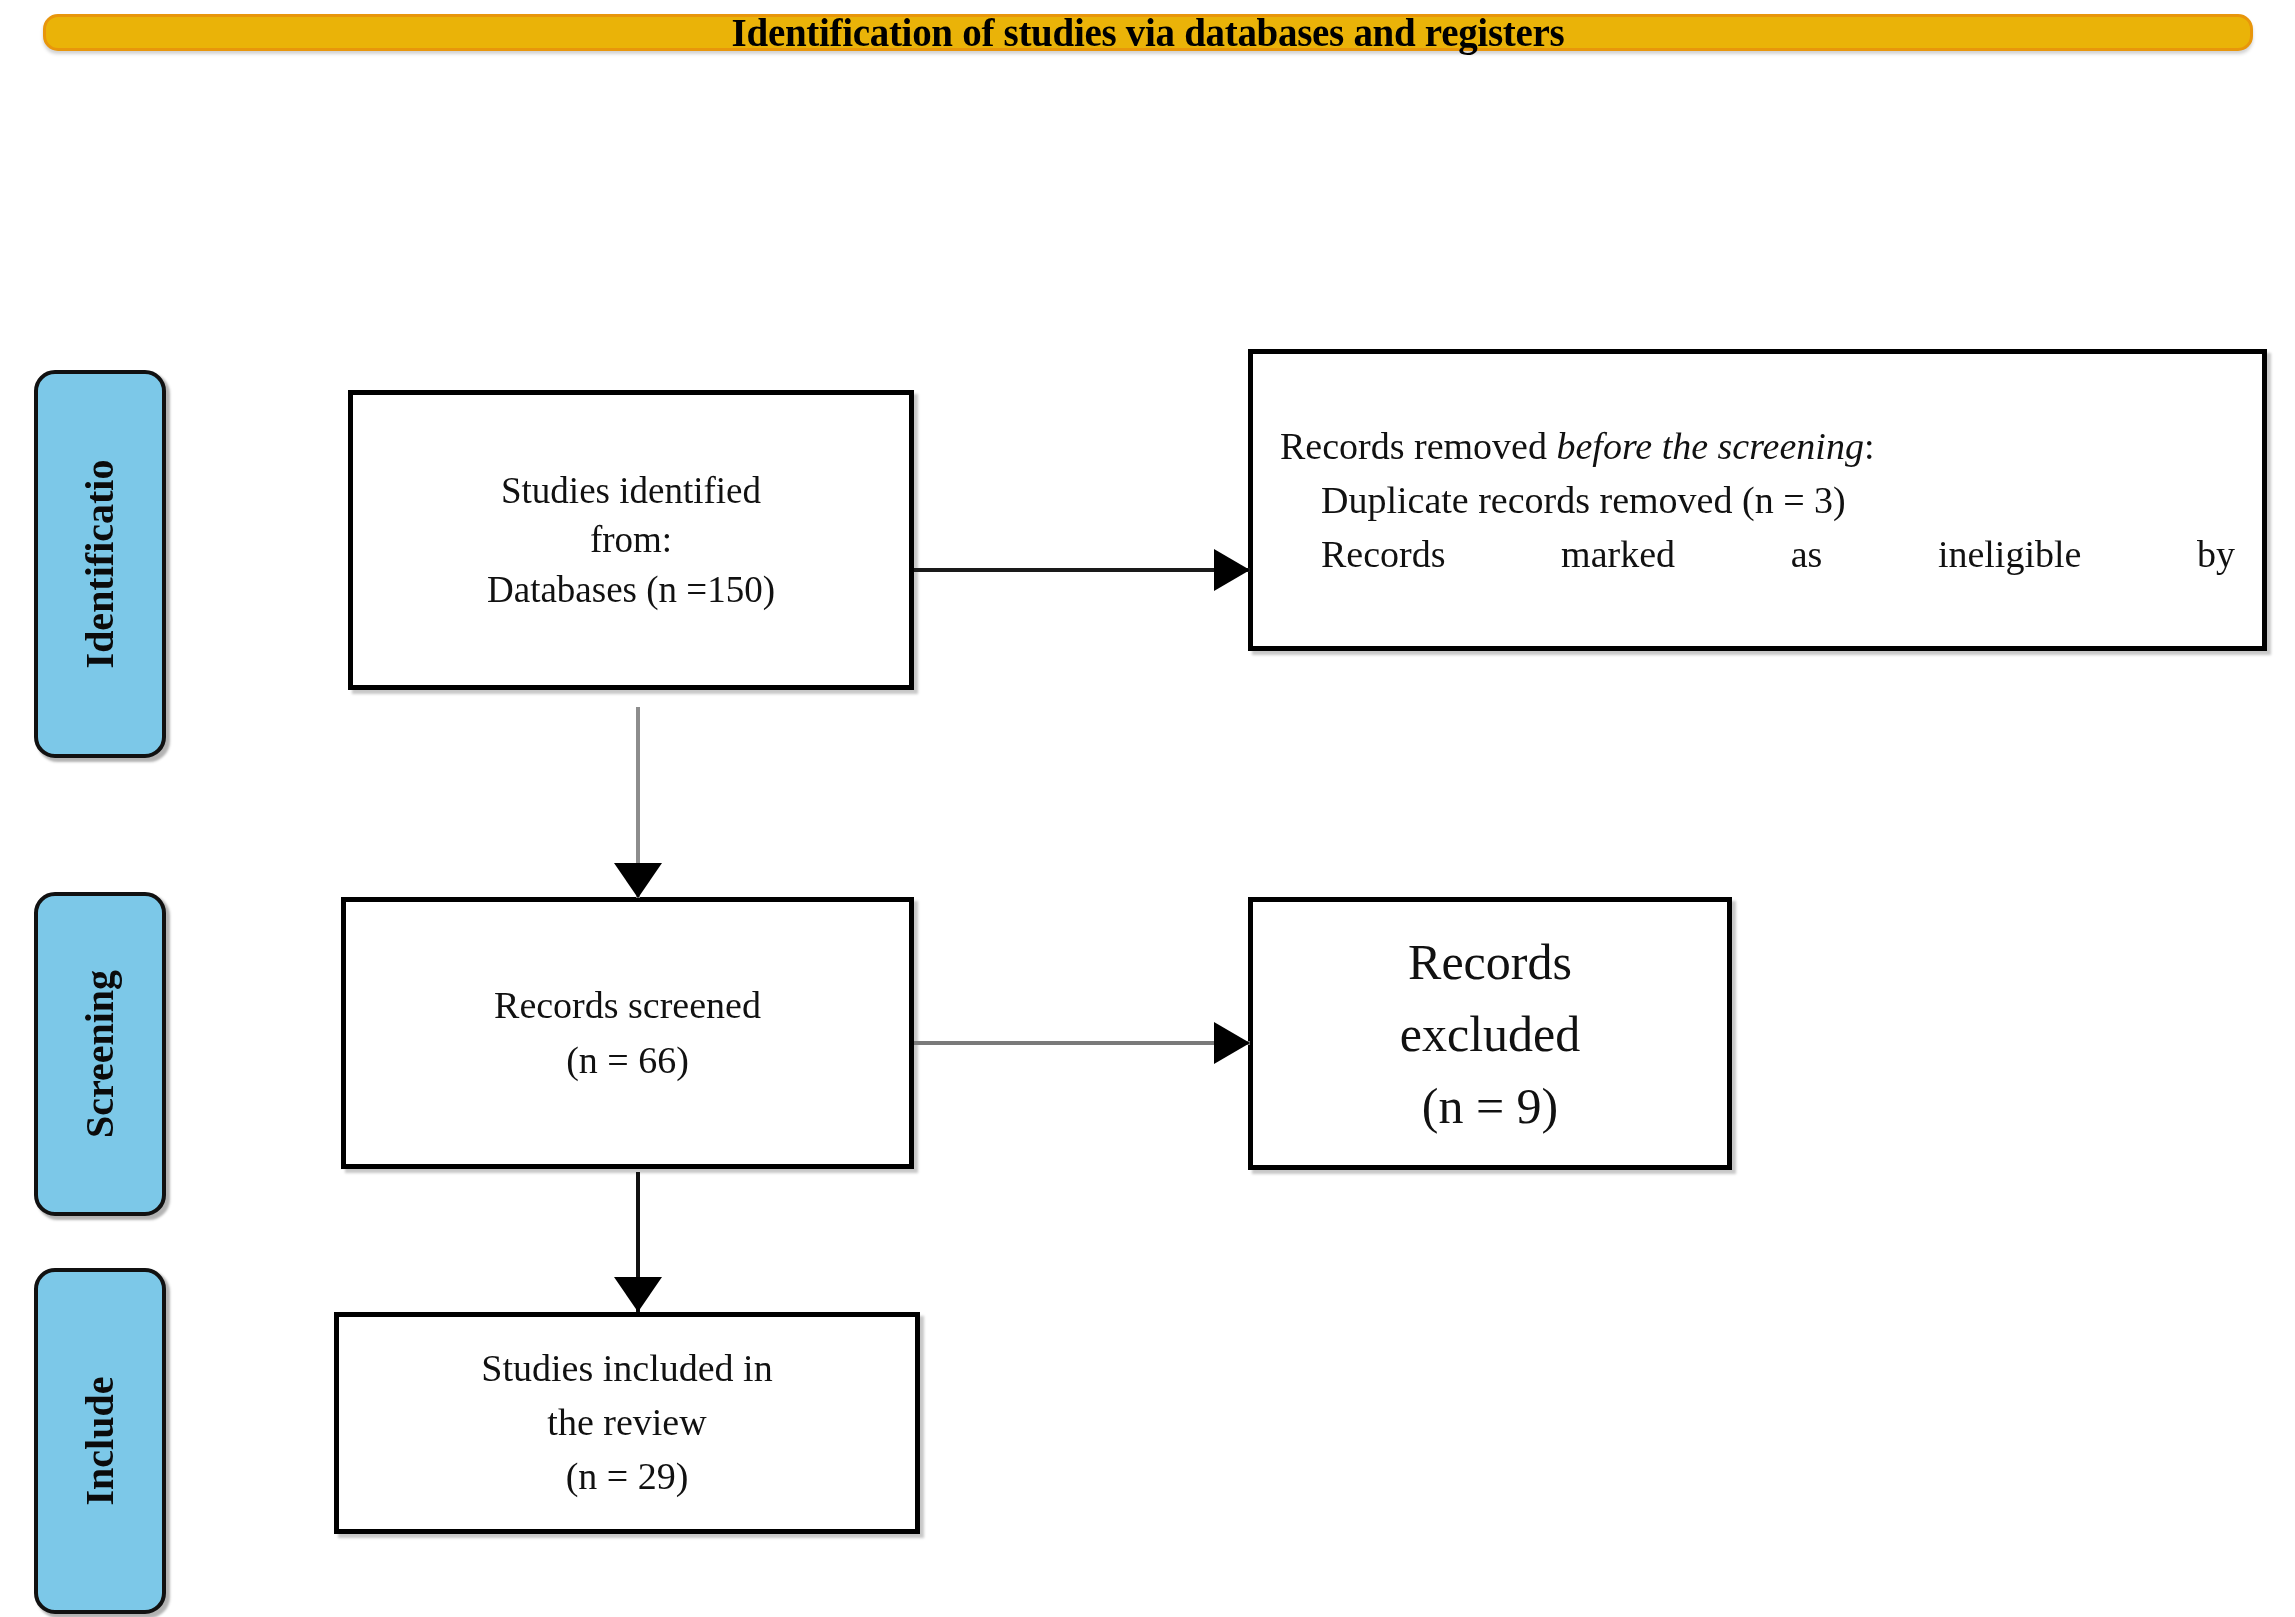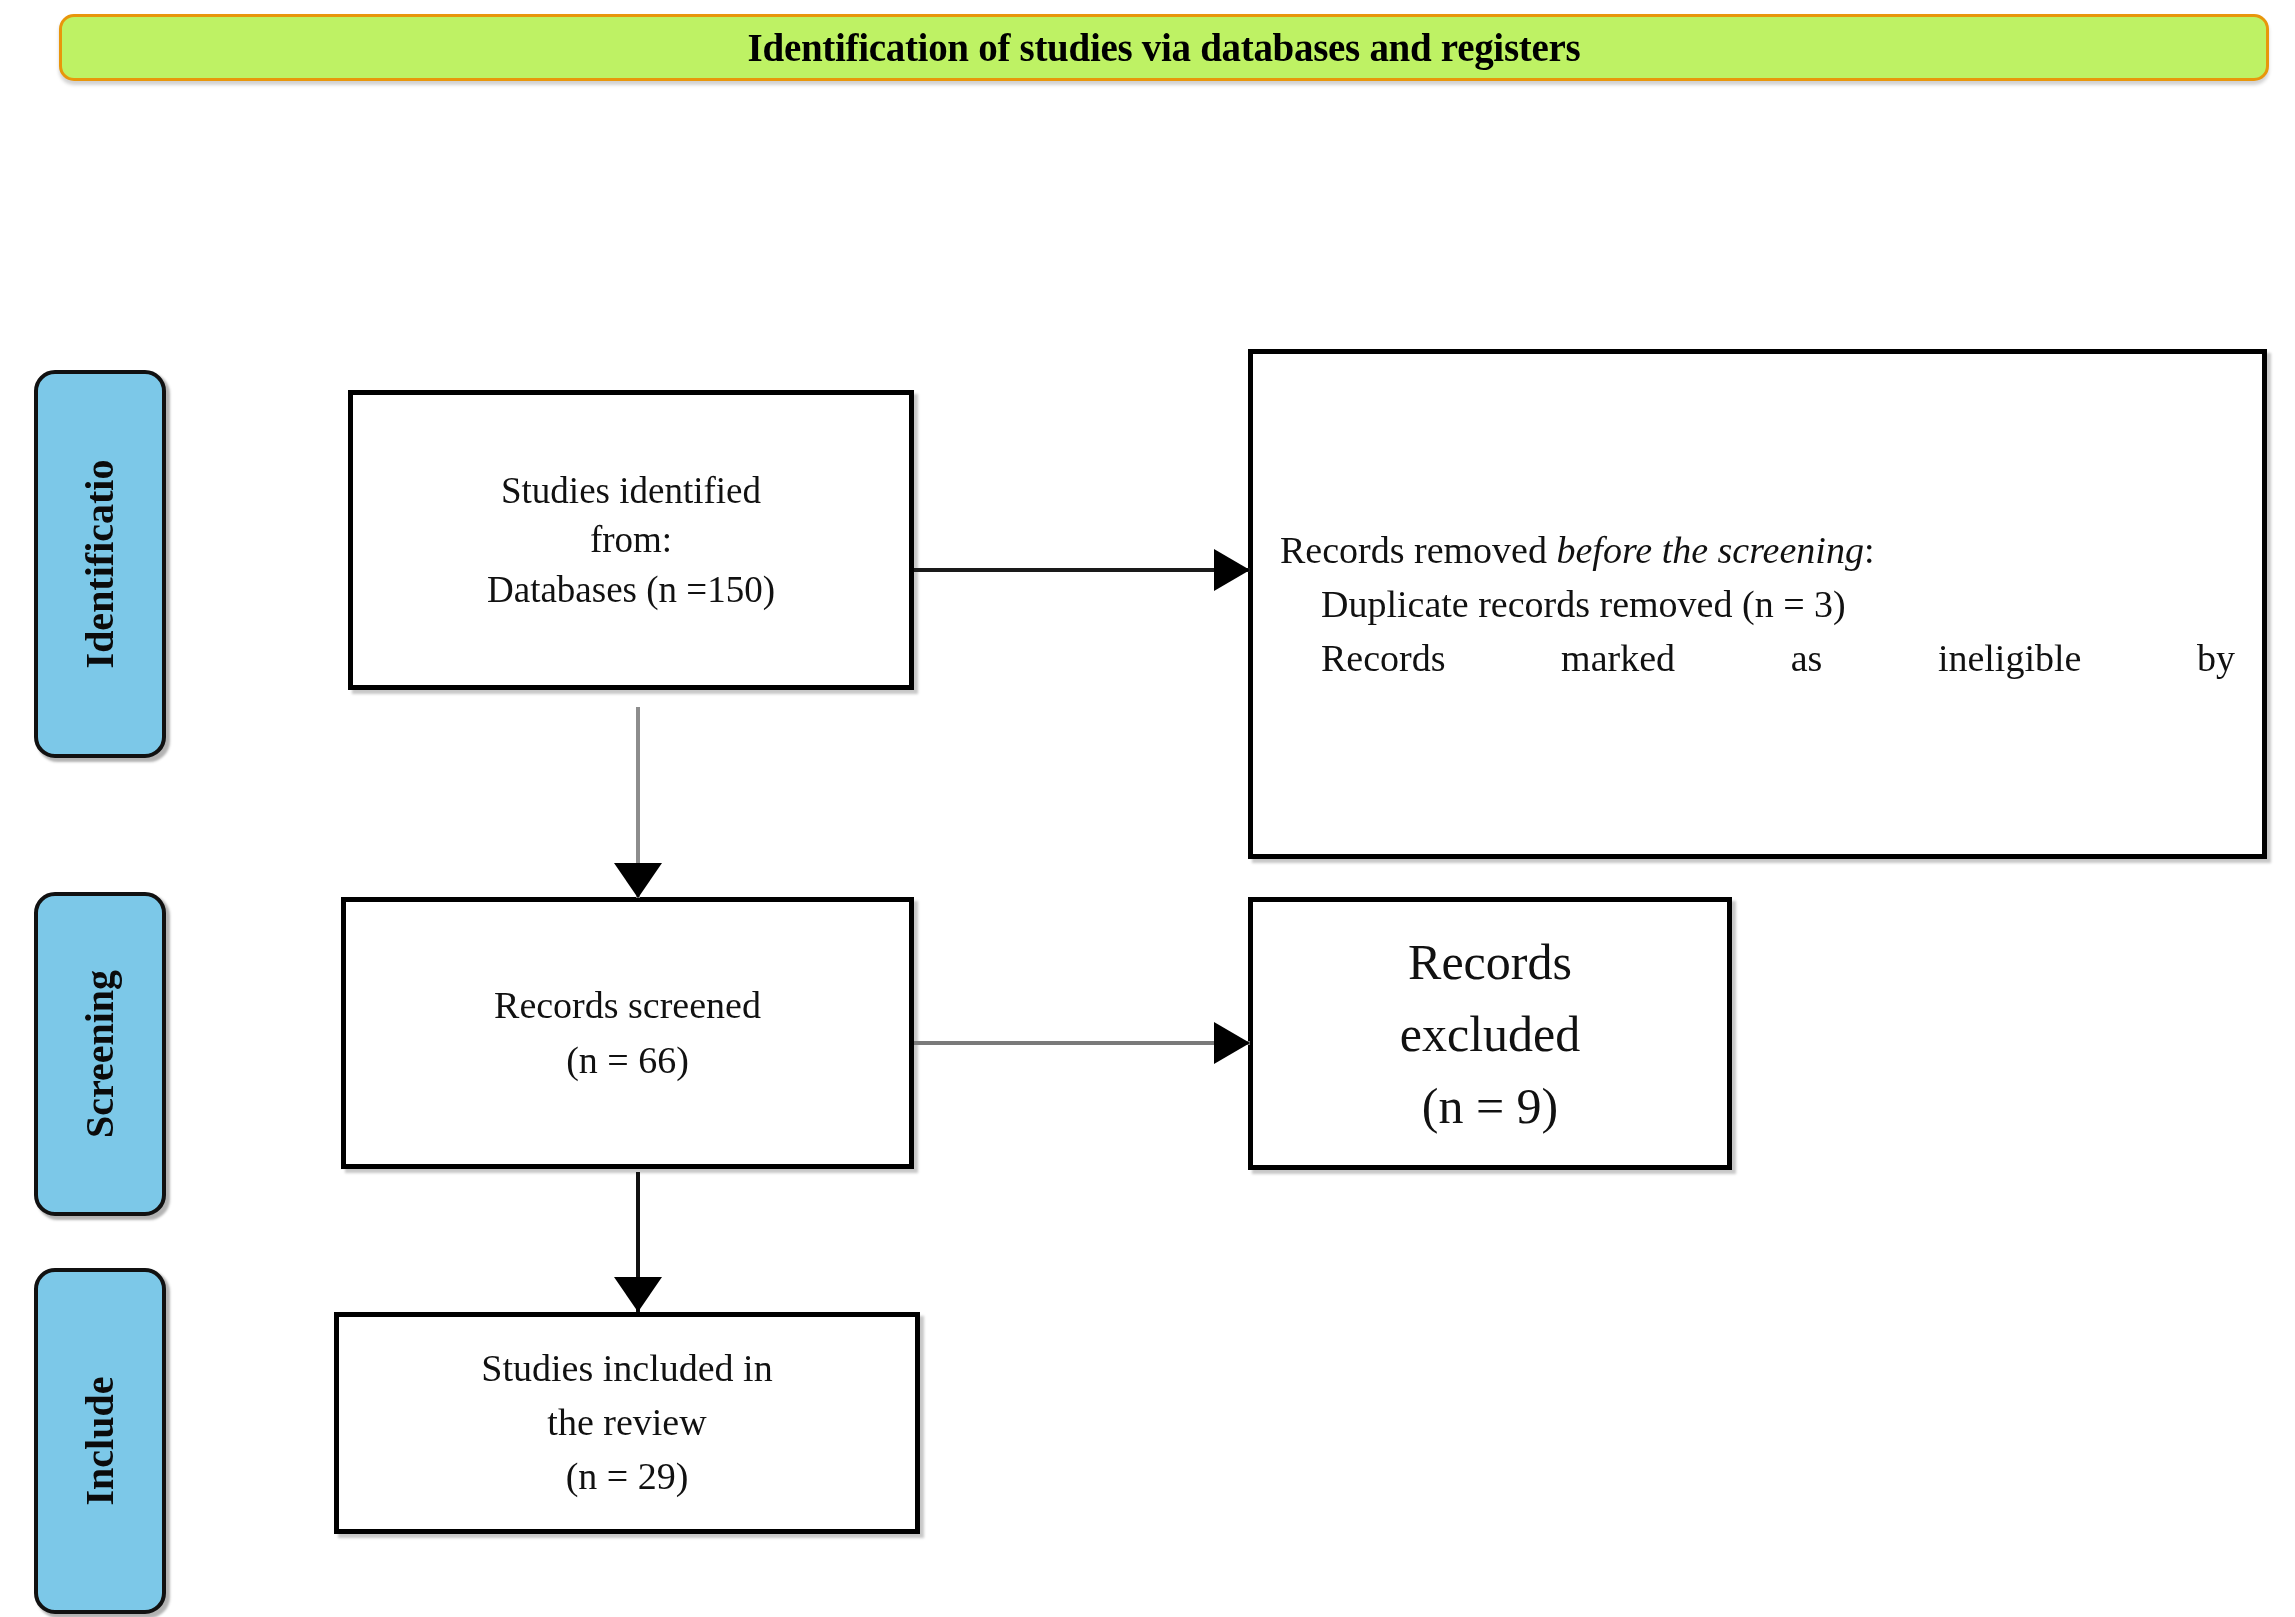--- a/index.html
+++ b/index.html
@@ -14,25 +14,25 @@
     height: 1617px;
     background: #ffffff;
     overflow: hidden;
     font-family: "Liberation Serif", "DejaVu Serif", serif;
     color: #000000;
   }
 
   
   #header-banner {
     position: absolute;
-    left: 59px;
+    left: 43px;
     top: 13.7px;
     width: 2210px;
-    height: 67px;
-    background: #bef264;
+    height: 37px;
+    background: #eab308;
     border: 3.1px solid #E8960B;
     border-radius: 15px;
     box-sizing: border-box;
     display: flex;
     align-items: center;
     justify-content: center;
     box-shadow: 0 3.1px 3.7px rgba(0,0,0,0.18);
   }
   #header-banner .banner-text {
     font-weight: bold;
@@ -89,21 +89,21 @@
   }
   .flow-box.centered .line { text-align: center; }
 
   #box-records-identified {
     left: 348px; top: 390px; width: 566px; height: 300px;
     padding: 0 10px;
   }
   #box-records-identified .line { font-size: 37px; line-height: 1.34; }
 
   #box-records-removed {
-    left: 1248px; top: 349px; width: 1019px; height: 510px;
+    left: 1248px; top: 349px; width: 1019px; height: 302px;
     padding: 0 27px;
     justify-content: center;
   }
   #box-records-removed .line {
     font-size: 38px;
     line-height: 1.43;
     text-align: left;
     white-space: normal;
   }
   #box-records-removed .line.indented { padding-left: 41px; }

